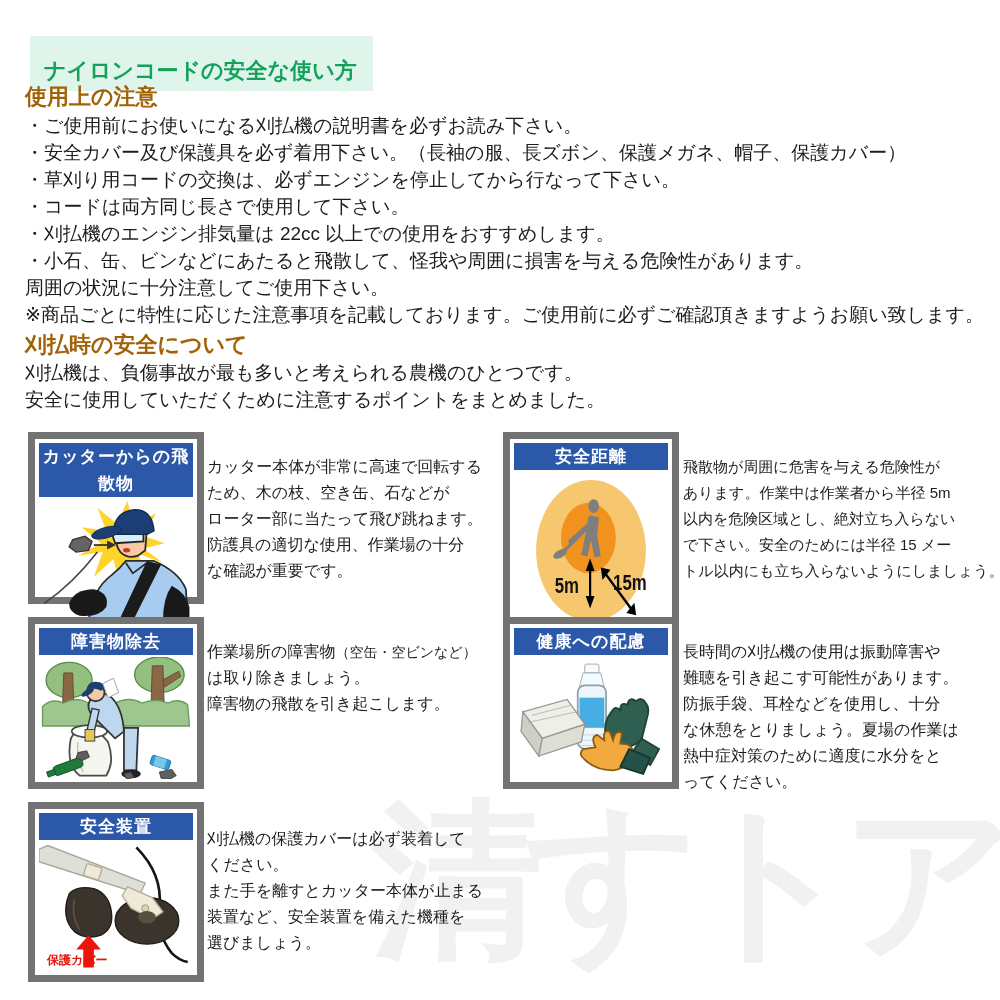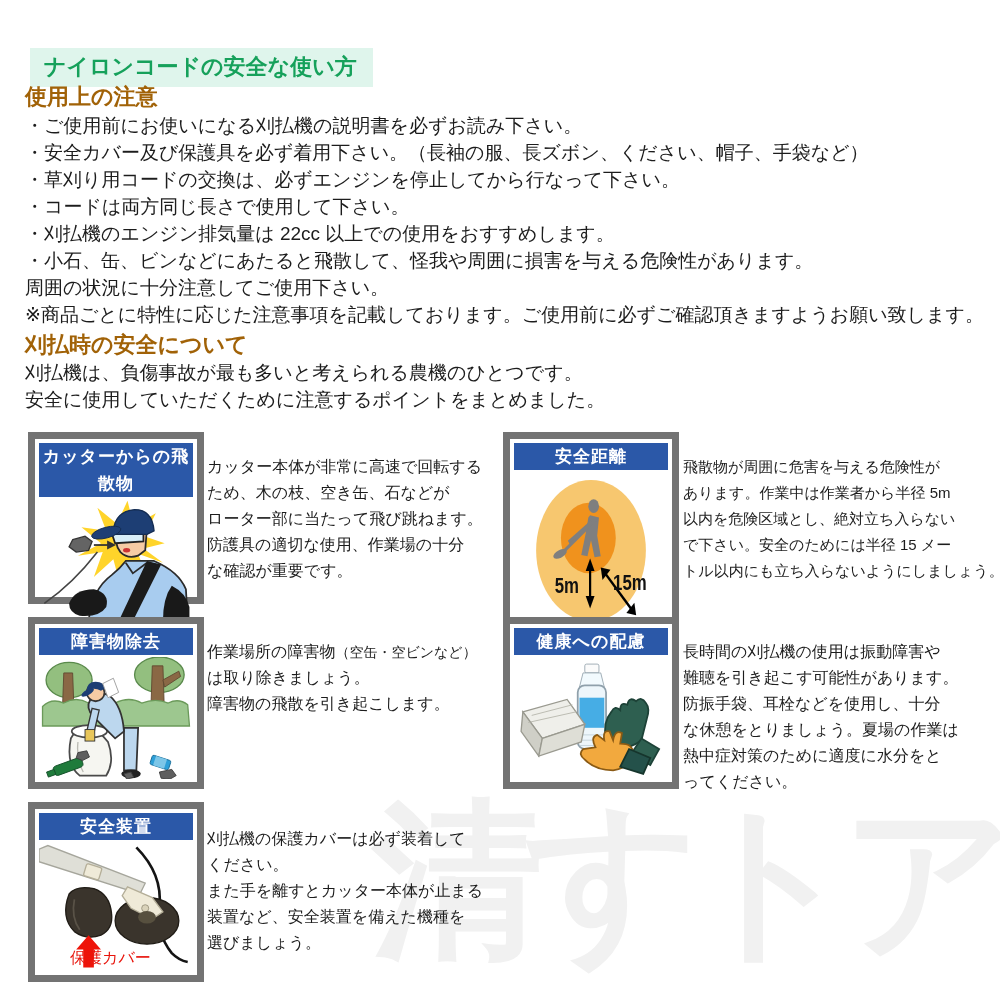--- a/index.html
+++ b/index.html
@@ -10,22 +10,22 @@
     font-family:"Liberation Sans","DejaVu Sans",sans-serif;
   }
   .abs { position:absolute; }
 
   .watermark {
     left:372px; top:768px; font-size:170px; font-weight:bold;
     color:#f1f1f1; letter-spacing:-16px; white-space:nowrap; z-index:0;
   }
 
   .title-badge {
-    left:30px; top:48px; background:#dff5ec; color:#16a15b;
-    font-size:22px; font-weight:bold; padding:4px 16px 5px 14px; z-index:1;
+    left:30px; top:36px; background:#dff5ec; color:#16a15b;
+    font-size:22px; font-weight:bold; padding:20px 16px 5px 14px; z-index:1;
   }
   .sec-heading { font-size:22px; font-weight:bold; color:#a16207; z-index:1; }
   #usage-heading { left:25px; top:82px; }
   #mowing-heading { left:25px; top:330px; }
 
   .textblock { z-index:1; }
   .tline { font-size:19px; line-height:27px; white-space:nowrap; }
   #usage-lines { left:25px; top:112px; }
   #mowing-lines { left:25px; top:359px; }
 
@@ -49,36 +49,36 @@
   .desc .dline { font-size:16px; line-height:26px; white-space:nowrap; }
   #desc-debris   { left:207px; top:454px; width:300px; }
   #desc-distance { left:683px; top:454px; width:314px; }
   #desc-distance .dline { font-size:15px; }
   #desc-obstacle { left:207px; top:639px; width:300px; }
   #desc-health   { left:683px; top:639px; width:314px; }
   #desc-device   { left:207px; top:826px; width:300px; }
   .desc .small { font-size:14px; }
 
   .cover-caption {
-    position:absolute; left:31px; bottom:2px; color:#e8150c;
-    font-size:16px; font-weight:normal; white-space:nowrap;
+    position:absolute; left:8px; bottom:2px; color:#e8150c;
+    font-size:12px; font-weight:bold; white-space:nowrap;
   }
   .dist-label { font-weight:bold; font-size:19px; fill:#111; }
 </style>
 </head>
 <body>
 
 <div class="abs watermark">清すトア</div>
 
 <div class="abs title-badge">ナイロンコードの安全な使い方</div>
 
 <div class="abs sec-heading" id="usage-heading">使用上の注意</div>
 <div class="abs textblock" id="usage-lines">
   <div class="tline">・ご使用前にお使いになる刈払機の説明書を必ずお読み下さい。</div>
-  <div class="tline">・安全カバー及び保護具を必ず着用下さい。（長袖の服、長ズボン、ください、帽子、手袋など）</div>
+  <div class="tline">・安全カバー及び保護具を必ず着用下さい。（長袖の服、長ズボン、保護メガネ、帽子、保護カバー）</div>
   <div class="tline">・草刈り用コードの交換は、必ずエンジンを停止してから行なって下さい。</div>
   <div class="tline">・コードは両方同じ長さで使用して下さい。</div>
   <div class="tline">・刈払機のエンジン排気量は 22cc 以上での使用をおすすめします。</div>
   <div class="tline">・小石、缶、ビンなどにあたると飛散して、怪我や周囲に損害を与える危険性があります。</div>
   <div class="tline">周囲の状況に十分注意してご使用下さい。</div>
   <div class="tline">※商品ごとに特性に応じた注意事項を記載しております。ご使用前に必ずご確認頂きますようお願い致します。</div>
 </div>
 
 <div class="abs sec-heading" id="mowing-heading">刈払時の安全について</div>
 <div class="abs textblock" id="mowing-lines">

